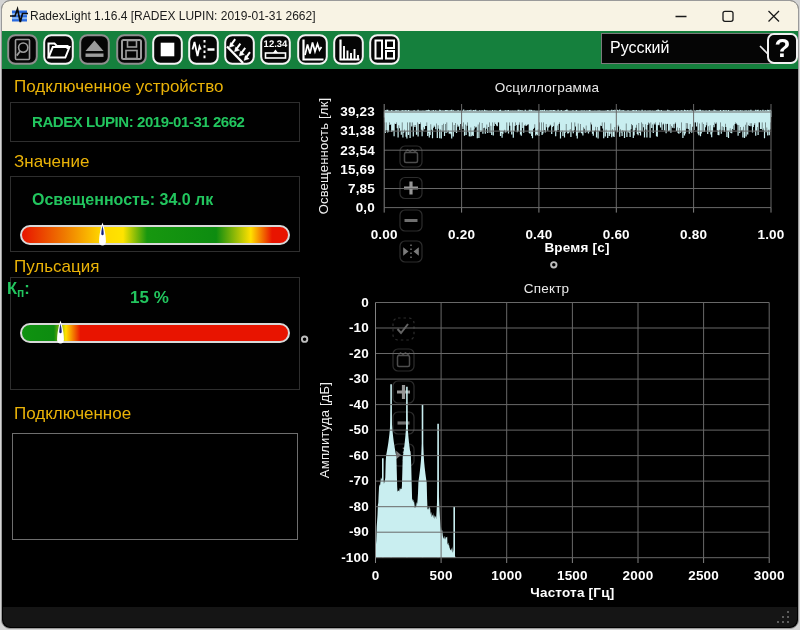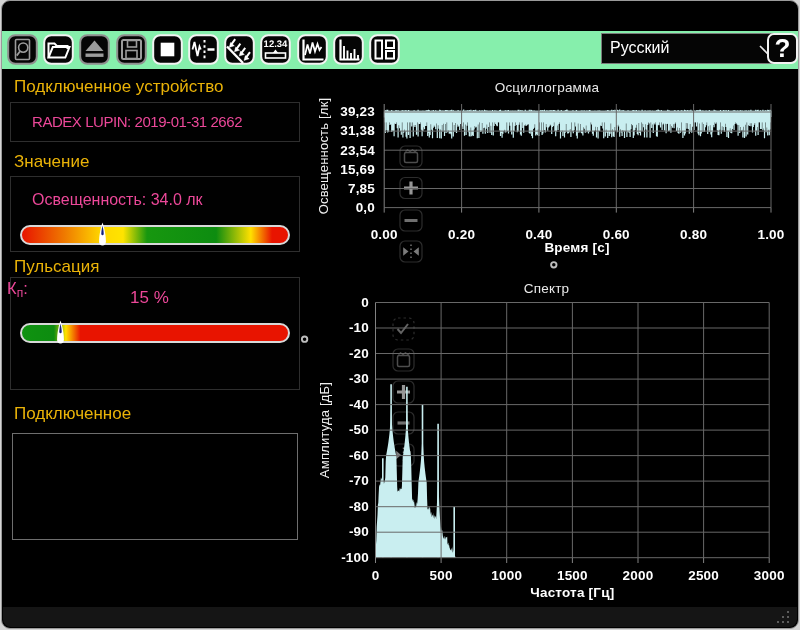--- a/index.html
+++ b/index.html
@@ -1,23 +1,37 @@
 <!DOCTYPE html>
 <html><head><meta charset="utf-8"><style>
 *{margin:0;padding:0;box-sizing:border-box}
 body{width:800px;height:630px;background:#d4d4d4;font-family:"Liberation Sans",sans-serif;overflow:hidden}
 #win{position:absolute;left:1px;top:0;width:798px;height:629px;background:#000;border:1px solid #9a9a9a;border-radius:9px;overflow:hidden}
 #titlebar{position:absolute;left:0;top:0;right:0;height:30px;background:#f8f3e4;color:#1b1b1b}
-#toolbar{position:absolute;left:0;top:30px;right:0;height:38px;background:#86efac}
+#toolbar{position:absolute;left:0;top:30px;right:0;height:38px;background:#15803d}
 .lbl{position:absolute;left:12px;color:#eab308;font-size:17px}
 .box{position:absolute;left:8px;width:290px;background:#010101;border:1px solid #2e2e2e}
 .bar{position:absolute;left:9px;width:270px;height:20px;border:2px solid #d8d8d8;border-radius:10px}
-.bwt{color:#ec4899;font-weight:normal;position:absolute;white-space:nowrap}
+.bwt{color:#22c55e;font-weight:bold;position:absolute;white-space:nowrap}
 </style></head><body>
 <div id="win">
+  <div id="titlebar">
+    <svg width="28" height="30" viewBox="0 0 28 30" style="position:absolute;left:8px;top:0">
+        <rect x="2" y="9.5" width="15" height="11" fill="#2b6be0"></rect>
+        <rect x="2" y="12.2" width="15" height="2" fill="#8cbaf4"></rect>
+        <rect x="2" y="16.2" width="15" height="2" fill="#8cbaf4"></rect>
+        <path d="M0 15h5l2.5-7 2.8 13 2.2-8.5H18" fill="none" stroke="#0d0d0d" stroke-width="1.7"></path>
+      </svg>
+    <div style="position:absolute;left:28px;top:8px;font-size:12px">RadexLight 1.16.4 [RADEX LUPIN: 2019-01-31 2662]</div>
+    <svg width="240" height="30" viewBox="0 0 240 30" style="position:absolute;right:0;top:0">
+      <path d="M117.5 15.5h11" stroke="#1a1a1a" stroke-width="1.3"></path>
+      <rect x="165" y="10.3" width="10" height="10" rx="2" fill="none" stroke="#1a1a1a" stroke-width="1.3"></rect>
+      <path d="M210.5 10l10.5 10.5M221 10l-10.5 10.5" stroke="#1a1a1a" stroke-width="1.3"></path>
+    </svg>
+  </div>
   <div id="toolbar">
       <div style="position:absolute;left:5.0px;top:3px"><svg width="31" height="31" viewBox="0 0 31 31">
           <rect x="1.2" y="1.2" width="28.6" height="28.6" rx="7" fill="#050505" stroke="#8f8f8f" stroke-width="2"></rect>
           <rect x="8.5" y="5.5" width="14" height="20" rx="1" fill="none" stroke="#9b9b9b" stroke-width="1.6"></rect>
           <circle cx="16.2" cy="13.6" r="4.6" fill="none" stroke="#9b9b9b" stroke-width="1.6"></circle>
           <path d="M13 17.3L9.8 21.6" stroke="#9b9b9b" stroke-width="1.8"></path>
         </svg></div>
       <div style="position:absolute;left:41.2px;top:3px"><svg width="31" height="31" viewBox="0 0 31 31">
           <rect x="1.2" y="1.2" width="28.6" height="28.6" rx="7" fill="#050505" stroke="#f2f2f2" stroke-width="2"></rect>
           <path d="M5.5 23.5V9.5h6l2.4 2.4h10.6v3" fill="none" stroke="#ffffff" stroke-width="2"></path>

